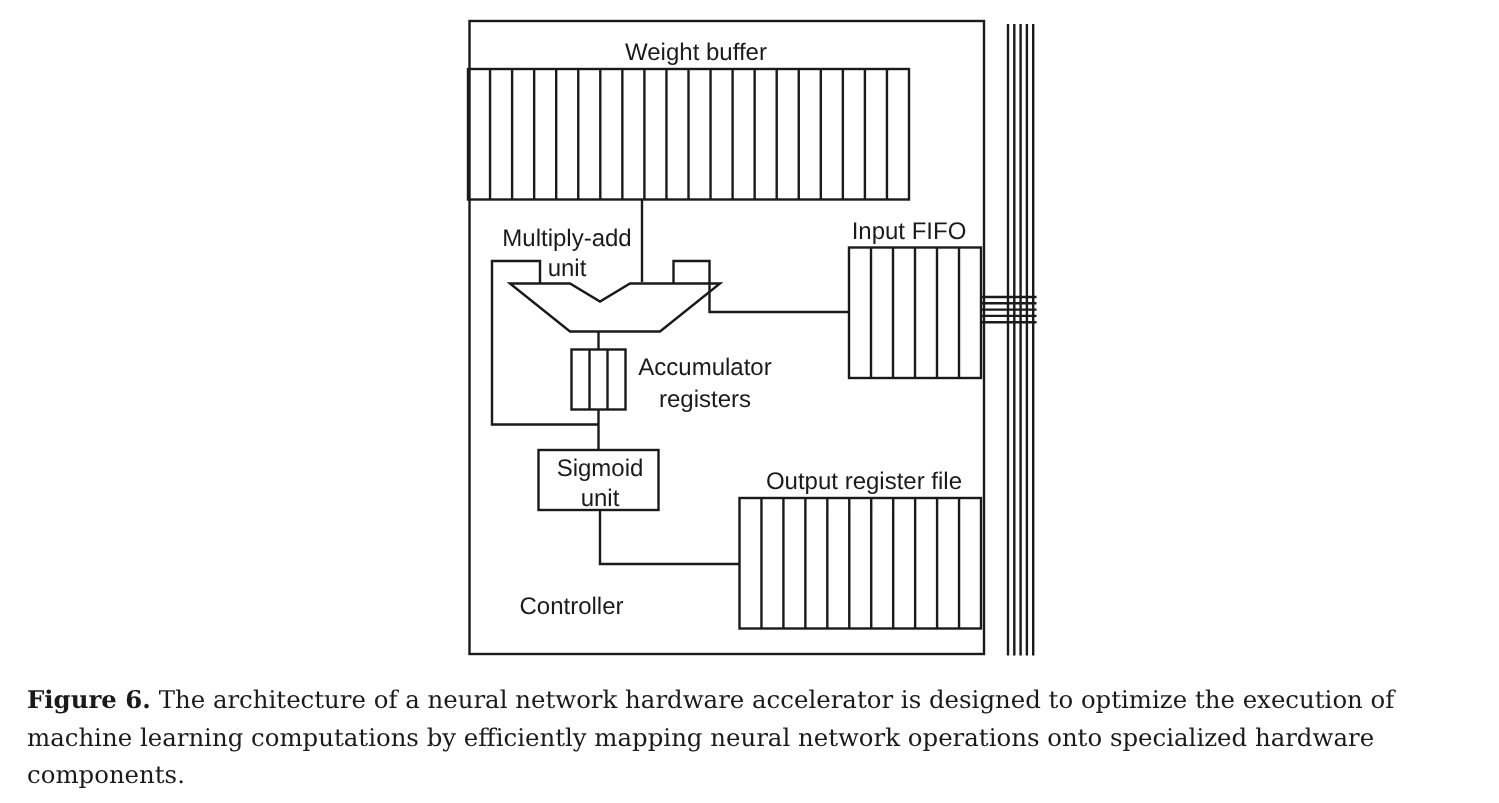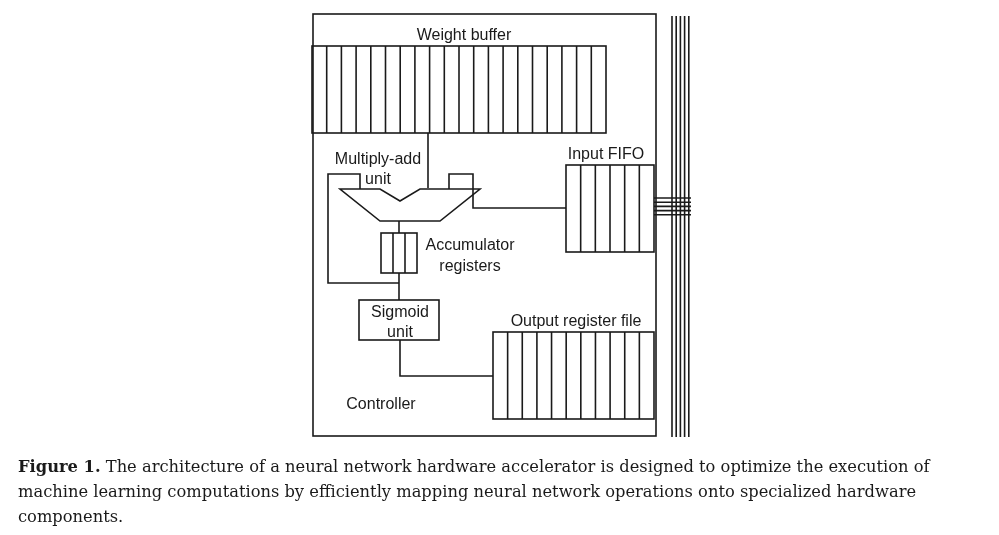--- a/index.html
+++ b/index.html
@@ -111,13 +111,13 @@
   <text class="lbl" x="378" y="184" text-anchor="middle">unit</text>
   <text class="lbl" x="606" y="159" text-anchor="middle">Input FIFO</text>
   <text class="lbl" x="470" y="250" text-anchor="middle">Accumulator</text>
   <text class="lbl" x="470" y="271" text-anchor="middle">registers</text>
   <text class="lbl" x="400" y="317" text-anchor="middle">Sigmoid</text>
   <text class="lbl" x="400" y="337" text-anchor="middle">unit</text>
   <text class="lbl" x="576" y="326" text-anchor="middle">Output register file</text>
   <text class="lbl" x="381" y="409" text-anchor="middle">Controller</text>
 </svg>
 
-<div class="caption"><b>Figure 1.</b> <span>The architecture of a neural network hardware accelerator is designed to optimize the execution of machine learning computations by efficiently mapping neural network operations onto specialized hardware components.</span></div>
+<div class="caption"><b>Figure 6.</b> <span>The architecture of a neural network hardware accelerator is designed to optimize the execution of machine learning computations by efficiently mapping neural network operations onto specialized hardware components.</span></div>
 
 </body></html>

